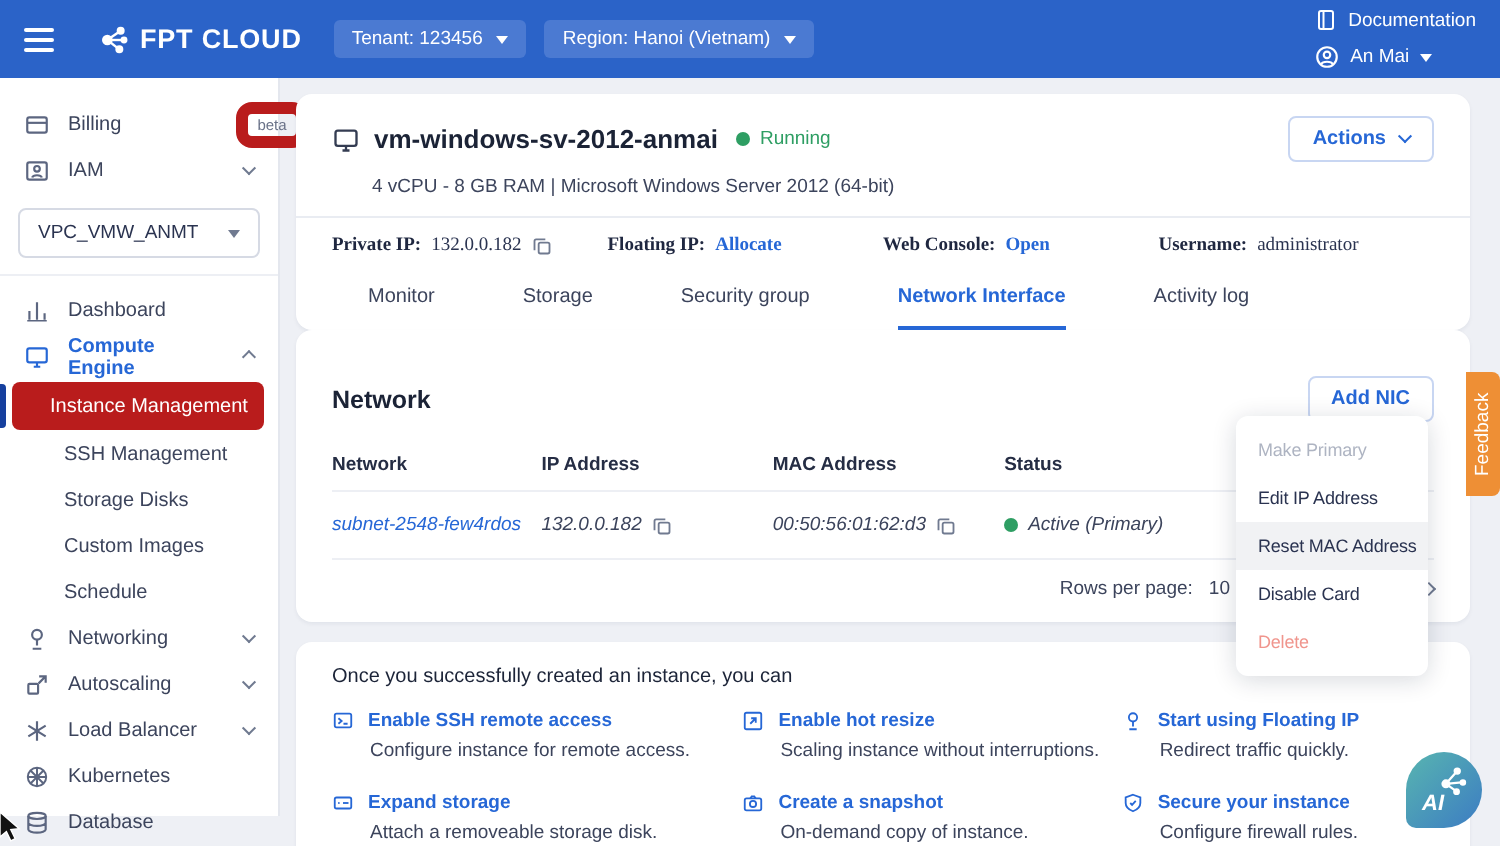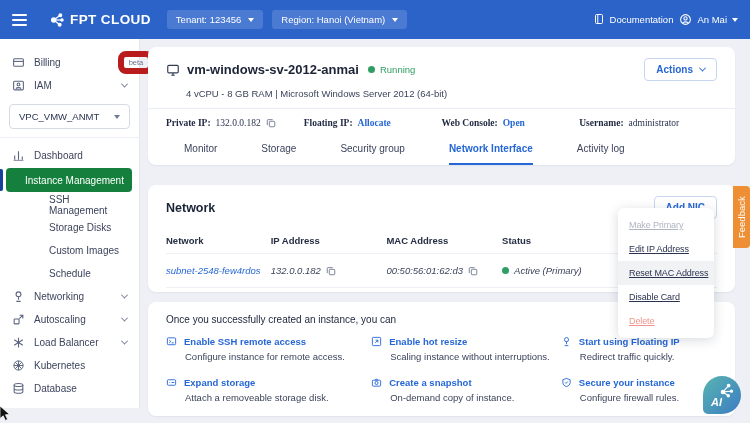--- a/index.html
+++ b/index.html
@@ -15,38 +15,38 @@
   .chev.up { transform:rotate(-135deg); }
   .chev.right { transform:rotate(-45deg); }
   .caret { width:0; height:0; border-left:3.5px solid transparent; border-right:3.5px solid transparent; border-top:4px solid currentColor; display:inline-block; }
 
   
   .topbar { height:39px; background:#2b63c8; display:flex; align-items:center; color:#fff; padding:0 12px; }
   .hamburger { width:15px; display:flex; flex-direction:column; gap:3px; cursor:pointer; }
   .hamburger i { height:2px; background:#fff; border-radius:1px; }
   .brand { display:flex; align-items:center; gap:5px; font-weight:bold; font-size:13.5px; letter-spacing:.4px; margin:0 16px 0 22px; }
   .chip { background:#4b7ad2; border-radius:3px; font-size:9.5px; padding:4px 9px; display:flex; gap:7px; align-items:center; margin-right:9px; cursor:pointer; }
-  .topright { margin-left:auto; display:flex; gap:6px; font-size:9.5px; align-items:flex-start; }
+  .topright { margin-left:auto; display:flex; gap:6px; font-size:9.5px; align-items:flex-start;flex-direction:column; }
   .topitem { display:flex; align-items:center; gap:5px; cursor:pointer; }
 
   
   .layout { display:flex; height:369px; }
   .sidebar { width:140px; background:#fff; border-right:1px solid #e4e7ee; padding-top:12px; font-size:10px; color:#3c445c; flex:none; }
   .snav { display:flex; align-items:center; height:23px; padding:0 12px; gap:9px; cursor:pointer; }
   .snav .sic { color:#5c6680; flex:none; }
   .snav .endchev { margin-left:auto; color:#707a90; }
   .beta { border:6px solid #b91c1c; color:#6a7288; border-radius:8px; font-size:7.5px; padding:1px 5px;margin-left:48px; }
   .vpcbox { margin:7px 9px 3px; border:1px solid #d6dae4; border-radius:4px; height:25px; display:flex; align-items:center; justify-content:space-between; padding:0 9px; font-size:9.5px; color:#2a3350; cursor:pointer; }
   .sdivider { height:1px; background:#edeff4; margin:8px 0 6px; }
   .parent-active { color:#2667d6; font-weight:bold; }
   .parent-active .sic { color:#2667d6; }
   .active-wrap { position:relative; margin:1px 0; }
   .active-bar { position:absolute; left:0; top:1px; bottom:1px; width:3px; background:#16409e; border-radius:0 2px 2px 0; }
-  .active-item { background:#15803d; color:#fff; border-radius:4px; margin:0 7px 0 6px; height:24px; display:flex; align-items:center; padding-left:19px; cursor:pointer; }
-  .snav.sub { padding-left:49px;align-items:center; }
+  .active-item { background:#b91c1c; color:#fff; border-radius:4px; margin:0 7px 0 6px; height:24px; display:flex; align-items:center; padding-left:19px; cursor:pointer; }
+  .snav.sub { padding-left:32px;align-items:center; }
 
   
   .main { flex:1; padding:8px 15px 0 8px; position:relative; }
   .card { background:#fff; border-radius:8px; box-shadow:0 1px 2px rgba(20,30,60,.06); }
   .card1 { padding:11px 18px 0; }
   .c1top { display:flex; align-items:center; }
   .vm-icon { color:#343c52; margin-right:7px; }
   .vmtitle { font-size:13px; font-weight:bold; color:#1b2336; }
   .rundot { width:7px; height:7px; border-radius:50%; background:#2e9e63; margin:0 5px 0 9px; }
   .runtext { color:#2e9e63; font-size:9.5px; }
@@ -55,21 +55,21 @@
   .c1div { height:1px; background:#e9ecf2; margin:0 -18px; }
   .inforow { display:flex; padding:9px 0 7px; font-size:9.5px; color:#2a3350; align-items:flex-start;font-family:Liberation Serif, serif; }
   .infogroup { width:25%; display:flex; gap:5px; align-items:center; }
   .infolabel { font-weight:bold; color:#1f2740; }
   .link { color:#2667d6; font-weight:bold; cursor:pointer; }
   .copyic { color:#707a90; cursor:pointer; }
   .tabsrow { display:flex; font-size:10px; color:#3c445c; padding-left:18px; }
   .tab { padding:8px 0 9px; margin-right:44px; cursor:pointer; border-bottom:2px solid transparent; }
   .tab.active { color:#2667d6; font-weight:bold; border-bottom-color:#2667d6; }
 
-  .card2 { margin-top:20px; padding:11px 18px 4px; }
+  .card2 { margin-top:0; padding:23px 18px 4px; }
   .nethead { display:flex; align-items:center; margin-bottom:9px; }
   .nettitle { font-size:12.5px; font-weight:bold; color:#1b2336; }
   .tbl { width:100%; }
   .trow { display:flex; align-items:center; font-size:9.5px; }
   .thead { font-weight:bold; color:#252d44; padding:7px 0; }
   .tbody { border-top:1px solid #edeff4; border-bottom:1px solid #edeff4; padding:11px 0; color:#3c445c;font-style:italic; }
   .col1{width:19%;} .col2{width:21%;} .col3{width:21%;} .col4{width:24%;} .col5{width:15%;}
   .cellflex { display:flex; align-items:center; gap:5px; }
   .statusdot { width:7px; height:7px; border-radius:50%; background:#2e9e63; }
   .pagerow { display:flex; justify-content:flex-end; align-items:center; padding:9px 0 7px; font-size:9.5px; color:#3c445c; }
@@ -78,21 +78,21 @@
 
   .card3 { margin-top:10px; padding:12px 18px 13px; }
   .intro { font-size:10px; color:#1c2438; }
   .helpgrid { display:grid; grid-template-columns:1.25fr 1.15fr 1fr; gap:15px 10px; margin-top:11px; }
   .hi-top { display:flex; gap:7px; align-items:center; color:#2667d6; font-size:9.5px; font-weight:bold; cursor:pointer; }
   .hi-desc { font-size:9.5px; color:#3c445c; margin:4px 0 0 19px; }
 
   
   .ctxmenu { position:absolute; left:618px; top:208px; width:96px; background:#fff; border-radius:6px;
              box-shadow:0 2px 12px rgba(15,25,50,.16); padding:5px 0; z-index:30; font-size:9px; letter-spacing:-0.1px; }
-  .ctxitem { padding:7px 11px; color:#2a3350; white-space:nowrap; cursor:pointer;text-decoration:underline; }
+  .ctxitem { padding:7px 11px; color:#2a3350; white-space:nowrap; cursor:pointer; }
   .ctxitem.disabled { color:#aeb4c2; cursor:default; }
   .ctxitem.hover { background:#f1f2f4; }
   .ctxitem.danger { color:#f0958d; cursor:default; }
 
   
   .feedback { position:absolute; right:0; top:186px; background:#ee8f35; color:#fff; width:17px; height:62px;
               border-radius:4px 0 0 4px; display:flex; align-items:center; justify-content:center;
               writing-mode:vertical-rl; transform:rotate(180deg); font-size:9.5px; cursor:pointer; z-index:25; }
   .fab { position:absolute; right:9px; bottom:9px; width:38px; height:38px; border-radius:50% 50% 50% 5px;
          background:linear-gradient(135deg,#58b5b0,#3c7cc3); z-index:25; cursor:pointer; }
@@ -190,20 +190,30 @@
 
     <div class="snav">
       <span class="sic">
         <svg width="13" height="13" viewBox="0 0 24 24" fill="none" stroke="currentColor" stroke-width="2">
             <path d="M5 20v-8M12 20V4M19 20v-6"></path>
             <path d="M3 21h18" stroke-width="1.4"></path>
           </svg>
       </span>
       <span>Dashboard</span>
     </div>
+    <div class="snav parent-active">
+      <span class="sic">
+        <svg width="13" height="13" viewBox="0 0 24 24" fill="none" stroke="currentColor" stroke-width="2">
+            <rect x="3" y="4" width="18" height="13" rx="2"></rect>
+            <path d="M9 21h6M12 17v4"></path>
+          </svg>
+      </span>
+      <span>Compute Engine</span>
+      <span class="endchev chev up"></span>
+    </div>
     <div class="active-wrap">
       <div class="active-bar"></div>
       <div class="active-item">
         <span>Instance Management</span>
       </div>
     </div>
     <div class="snav sub">
         <span>SSH Management</span>
       </div>
     <div class="snav sub">
@@ -353,20 +363,30 @@
                 </svg>
             </span>
           </span>
           <span class="col4 cellflex">
             <span class="statusdot"></span>
             <span>Active (Primary)</span>
           </span>
           <span class="col5"></span>
         </div>
       </div>
+      <div class="pagerow">
+        <span>Rows per page:</span>
+        <span class="rpp-val">
+          <span>10</span>
+          <span class="caret" style="color:#707a90"></span>
+        </span>
+        <span class="pag-next">
+          <span class="chev right"></span>
+        </span>
+      </div>
     </div>
 
     <div class="card card3">
       <div class="intro">Once you successfully created an instance, you can</div>
       <div class="helpgrid">
         <div>
           <div class="hi-top">
             <span>
                 <svg width="11" height="11" viewBox="0 0 24 24" fill="none" stroke="#2667d6" stroke-width="2">
                   <rect x="3" y="4" width="18" height="15" rx="2"></rect>

